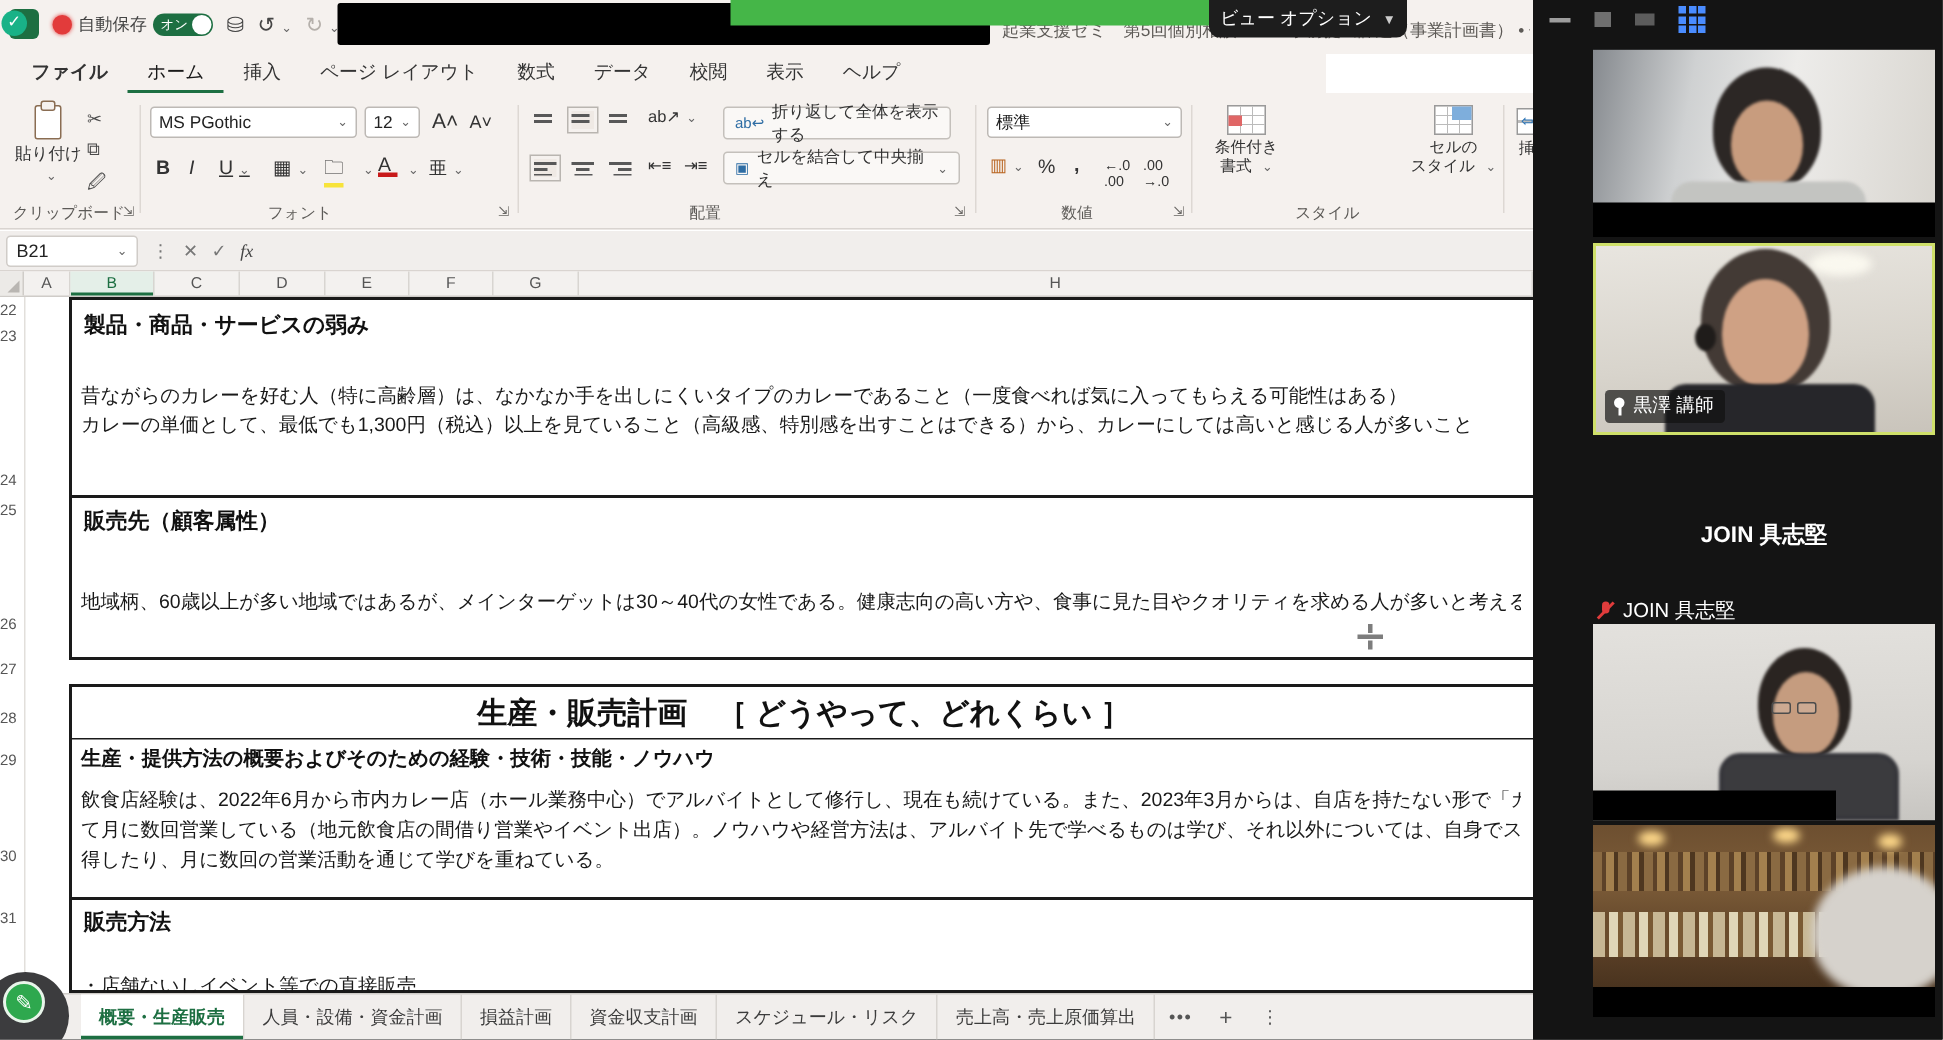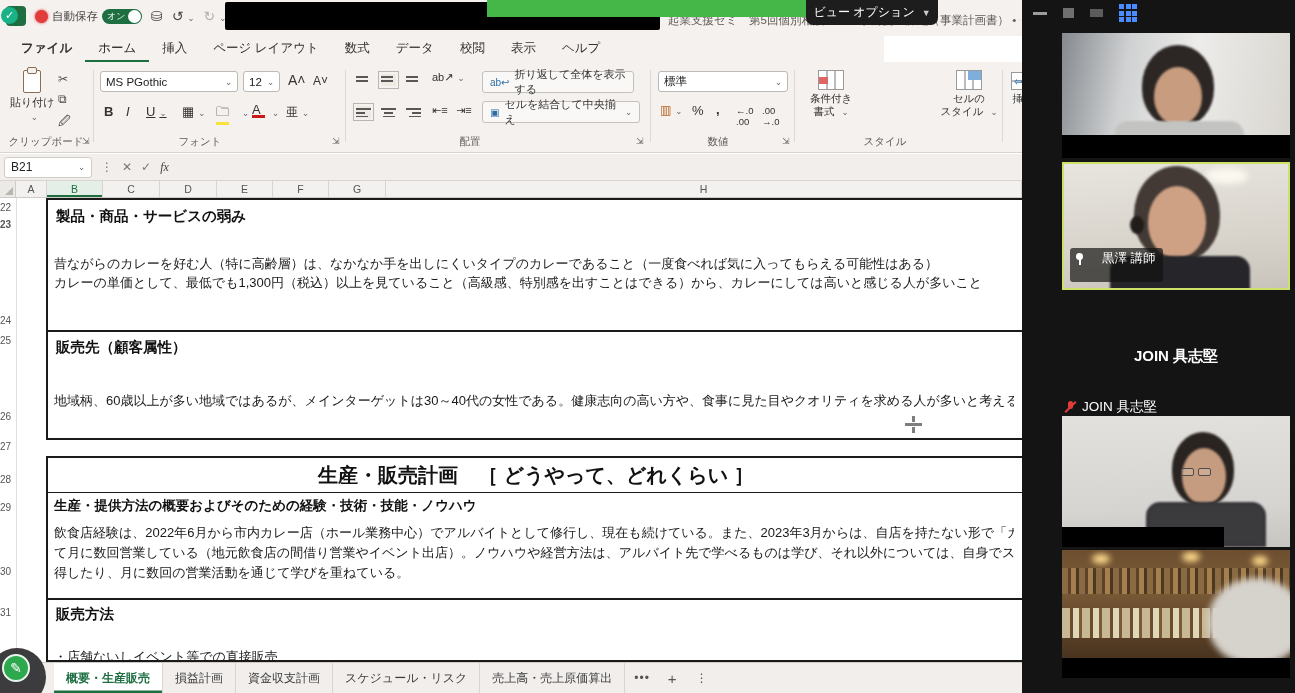--- a/index.html
+++ b/index.html
@@ -118,21 +118,21 @@
   .zctrls { position:absolute; left:11px; top:4px; display:flex; align-items:center; gap:16px; }
   .zmin { width:14px; height:3px; background:#9d9d9d; }
   .zsq { width:11px; height:10px; background:#6f6f6f; }
   .zsq.small { width:13px; height:8px; background:#5c5c5c; }
   .grid9 { display:grid; grid-template-columns:repeat(3,5px); grid-template-rows:repeat(3,5px); gap:1.5px; }
   .grid9 b { background:#4a8cff; }
   .vtile { position:absolute; left:40px; width:228px; background:#000; overflow:hidden; }
   .vtile .wall { position:absolute; inset:0; }
   .redactbar { position:absolute; background:#000; }
   .namelabel { position:absolute; left:6px; bottom:6px; background:rgba(16,16,16,.68); color:#fff; font-size:12.5px;
-    padding:2px 8px 15px 5px; border-radius:3px; display:flex; align-items:center; gap:18px; }
+    padding:2px 8px 3px 5px; border-radius:3px; display:flex; align-items:center; gap:5px; }
   .pinicon { width:9px; height:12px; position:relative; }
   .pinicon:before { content:""; position:absolute; left:1px; top:0; width:7px; height:7px; border-radius:50%; background:#fff; }
   .pinicon:after { content:""; position:absolute; left:4px; top:6px; width:1.5px; height:6px; background:#fff; }
   .micmute { width:12px; height:14px; position:relative; }
   .micmute:before { content:""; position:absolute; left:3.5px; top:1px; width:5px; height:8px; border-radius:3px; background:#e03c3c; }
   .micmute:after { content:""; position:absolute; left:-1px; top:6px; width:15px; height:2px; background:#e03c3c; transform:rotate(-45deg); }
   .offname { position:absolute; left:40px; width:228px; text-align:center; color:#fff; font-weight:bold; font-size:15px; }
   .floatlabel { position:absolute; display:flex; align-items:center; gap:6px; color:#fff; font-size:13.5px; }
 
   .head { position:absolute; border-radius:50% 50% 46% 46%; }
@@ -324,21 +324,21 @@
       <span class="colh" style="left:103px; width:57px;">C</span>
       <span class="colh" style="left:160px; width:57px;">D</span>
       <span class="colh" style="left:217px; width:56px;">E</span>
       <span class="colh" style="left:273px; width:56px;">F</span>
       <span class="colh" style="left:329px; width:57px;">G</span>
       <span class="colh" style="left:386px; width:636px;">H</span>
     </div>
 
     <div class="gridarea">
       <span class="rownum" style="top:4px;">22</span>
-      <span class="rownum" style="top:21px;font-weight:bold;">23</span>
+      <span class="rownum" style="top:21px;">23</span>
       <span class="rownum" style="top:117px;">24</span>
       <span class="rownum" style="top:137px;">25</span>
       <span class="rownum" style="top:213px;">26</span>
       <span class="rownum" style="top:243px;">27</span>
       <span class="rownum" style="top:276px;">28</span>
       <span class="rownum" style="top:304px;">29</span>
       <span class="rownum" style="top:368px;">30</span>
       <span class="rownum" style="top:409px;">31</span>
       <span class="rowgutter-line"></span>
 
@@ -360,20 +360,21 @@
       <div class="hline" style="left:46px; top:400px; width:980px;"></div>
       <span class="cellhead" style="left:56px; top:407px;">販売方法</span>
       <span class="celltext" style="left:54px; top:450px;">・店舗ないしイベント等での直接販売</span>
 
       <span class="cellcursor" style="left:905px; top:218px;"></span>
     </div>
 
     <div class="tabbar">
       <span class="tabnav">›</span>
       <span class="shtab active">概要・生産販売</span>
+      <span class="shtab">人員・設備・資金計画</span>
       <span class="shtab">損益計画</span>
       <span class="shtab">資金収支計画</span>
       <span class="shtab">スケジュール・リスク</span>
       <span class="shtab">売上高・売上原価算出</span>
       <span class="tabmore">•••</span>
       <span class="tabmore" style="font-size:15px;">+</span>
       <span class="tabmore">⋮</span>
     </div>
 
     <div class="annot">

